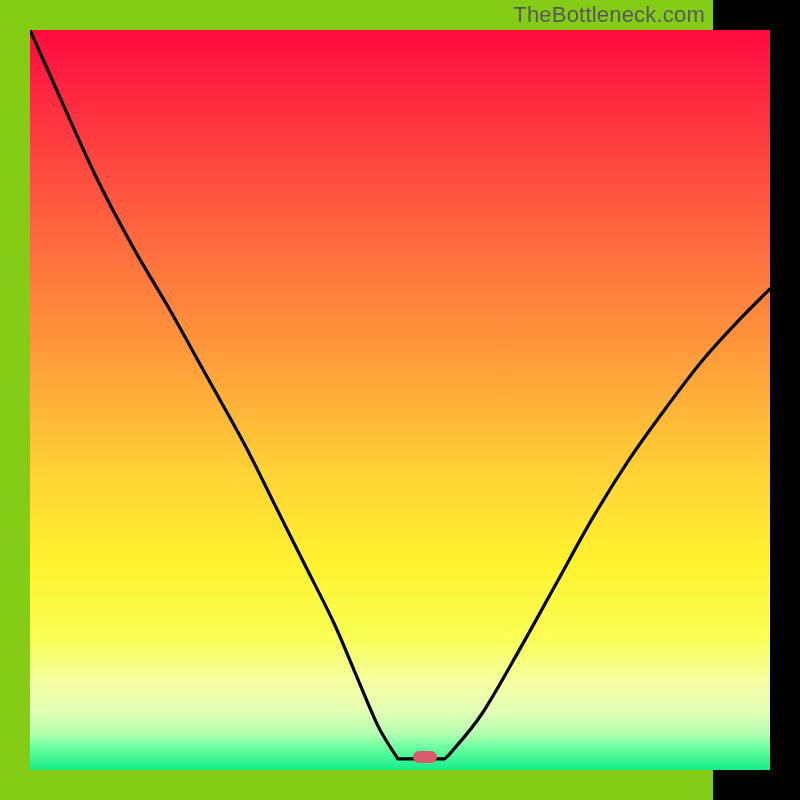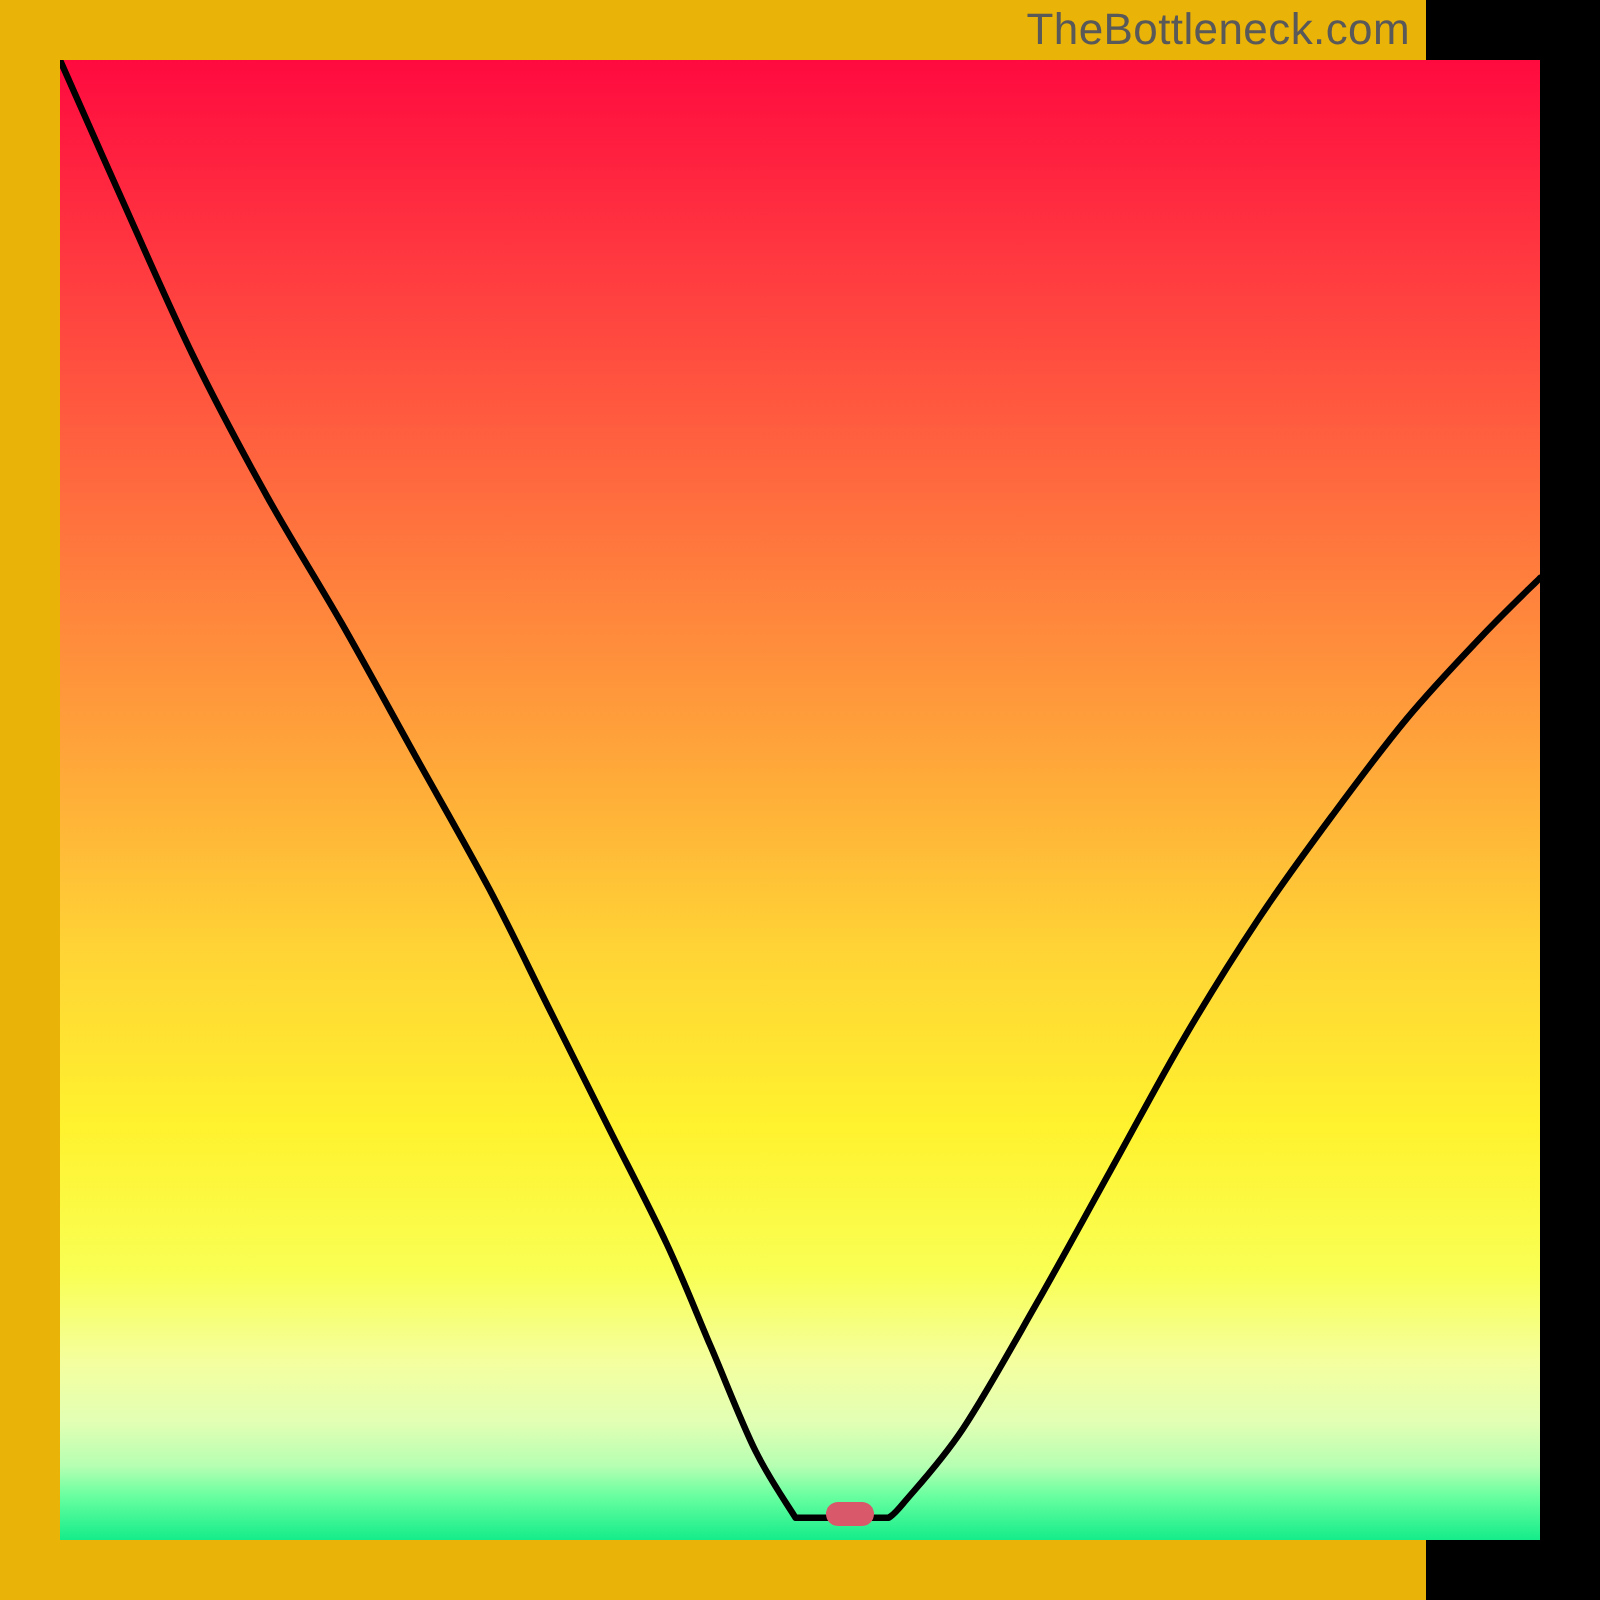--- a/index.html
+++ b/index.html
@@ -8,21 +8,21 @@
     width: 800px;
     height: 800px;
     overflow: hidden;
     background: #000;
     font-family: Arial, Helvetica, sans-serif;
   }
   .frame {
     position: relative;
     width: 713px;
     height: 800px;
-    background: #eab308;
+    background: #84cc16;
   }
   .watermark {
     position: absolute;
     top: 2px;
     right: 8px;
     color: #595959;
     font-size: 22px;
     font-weight: 500;
     letter-spacing: 0.2px;
     z-index: 10;

